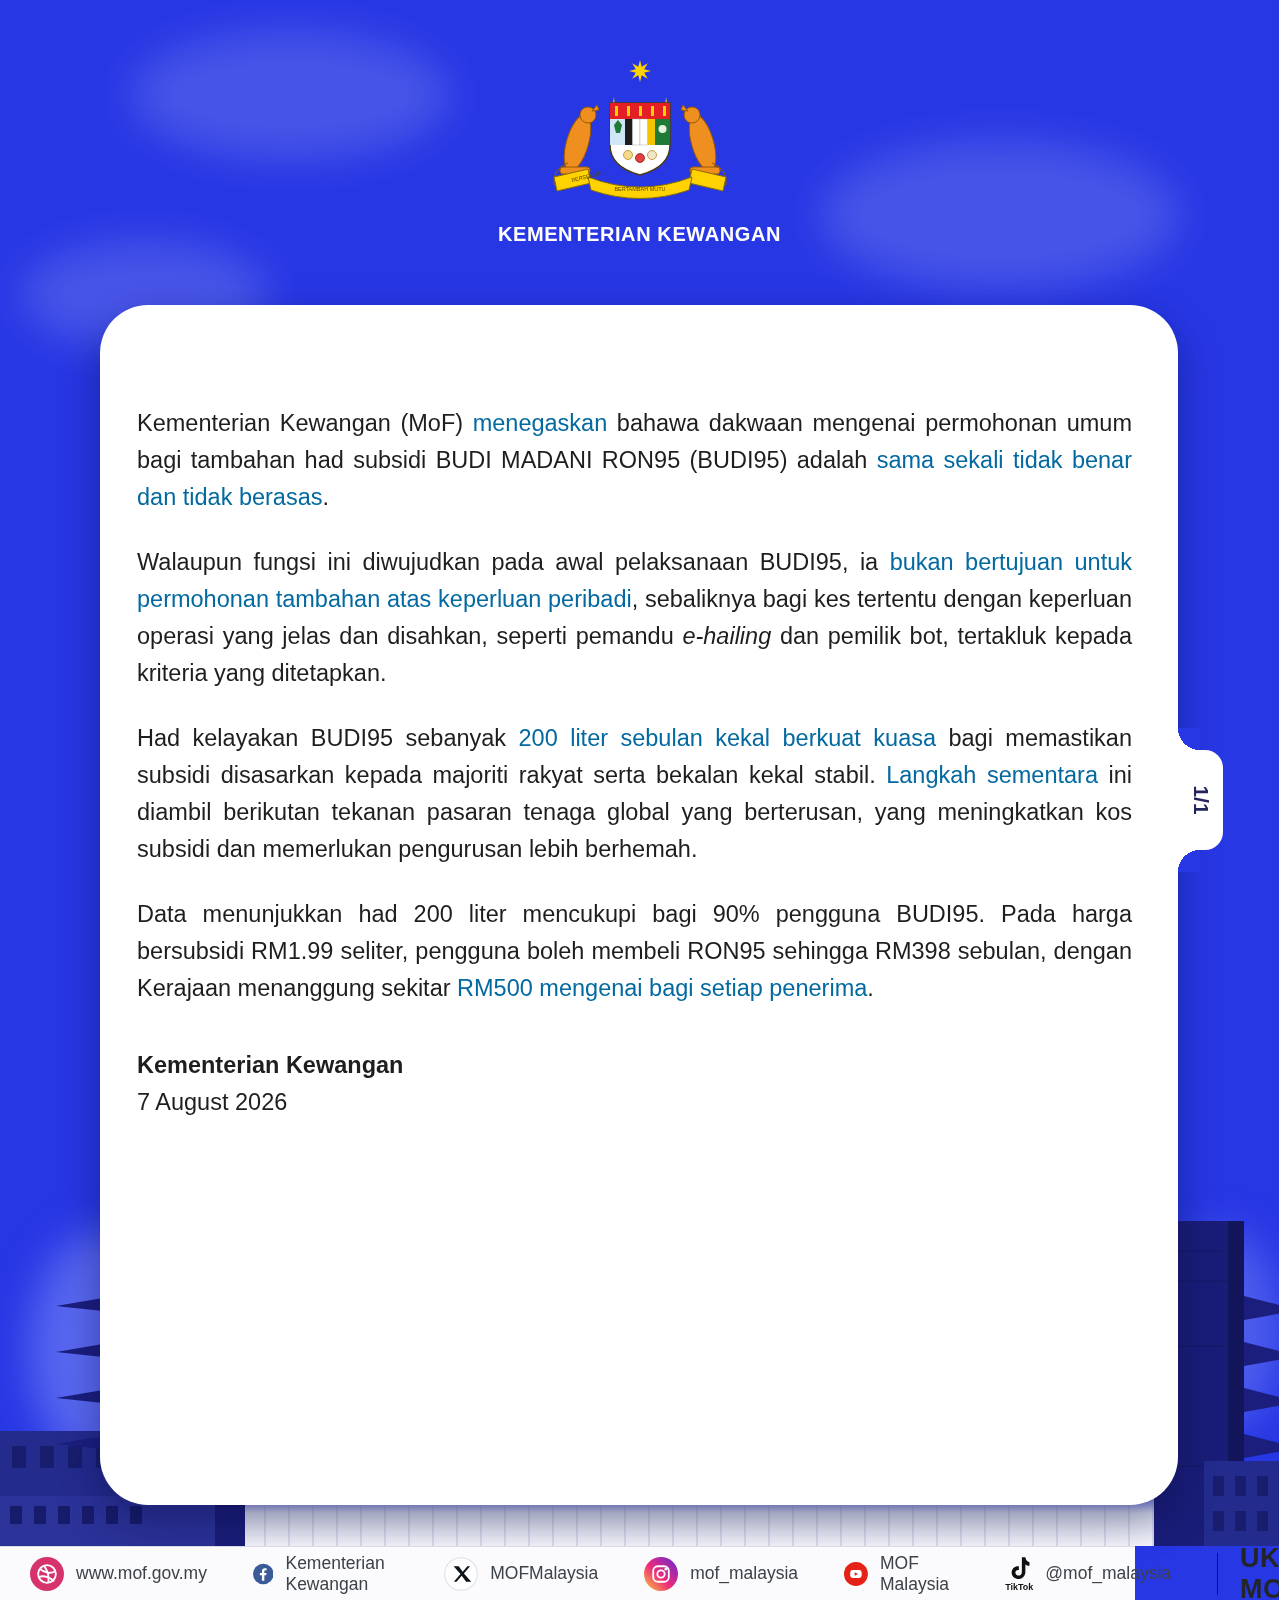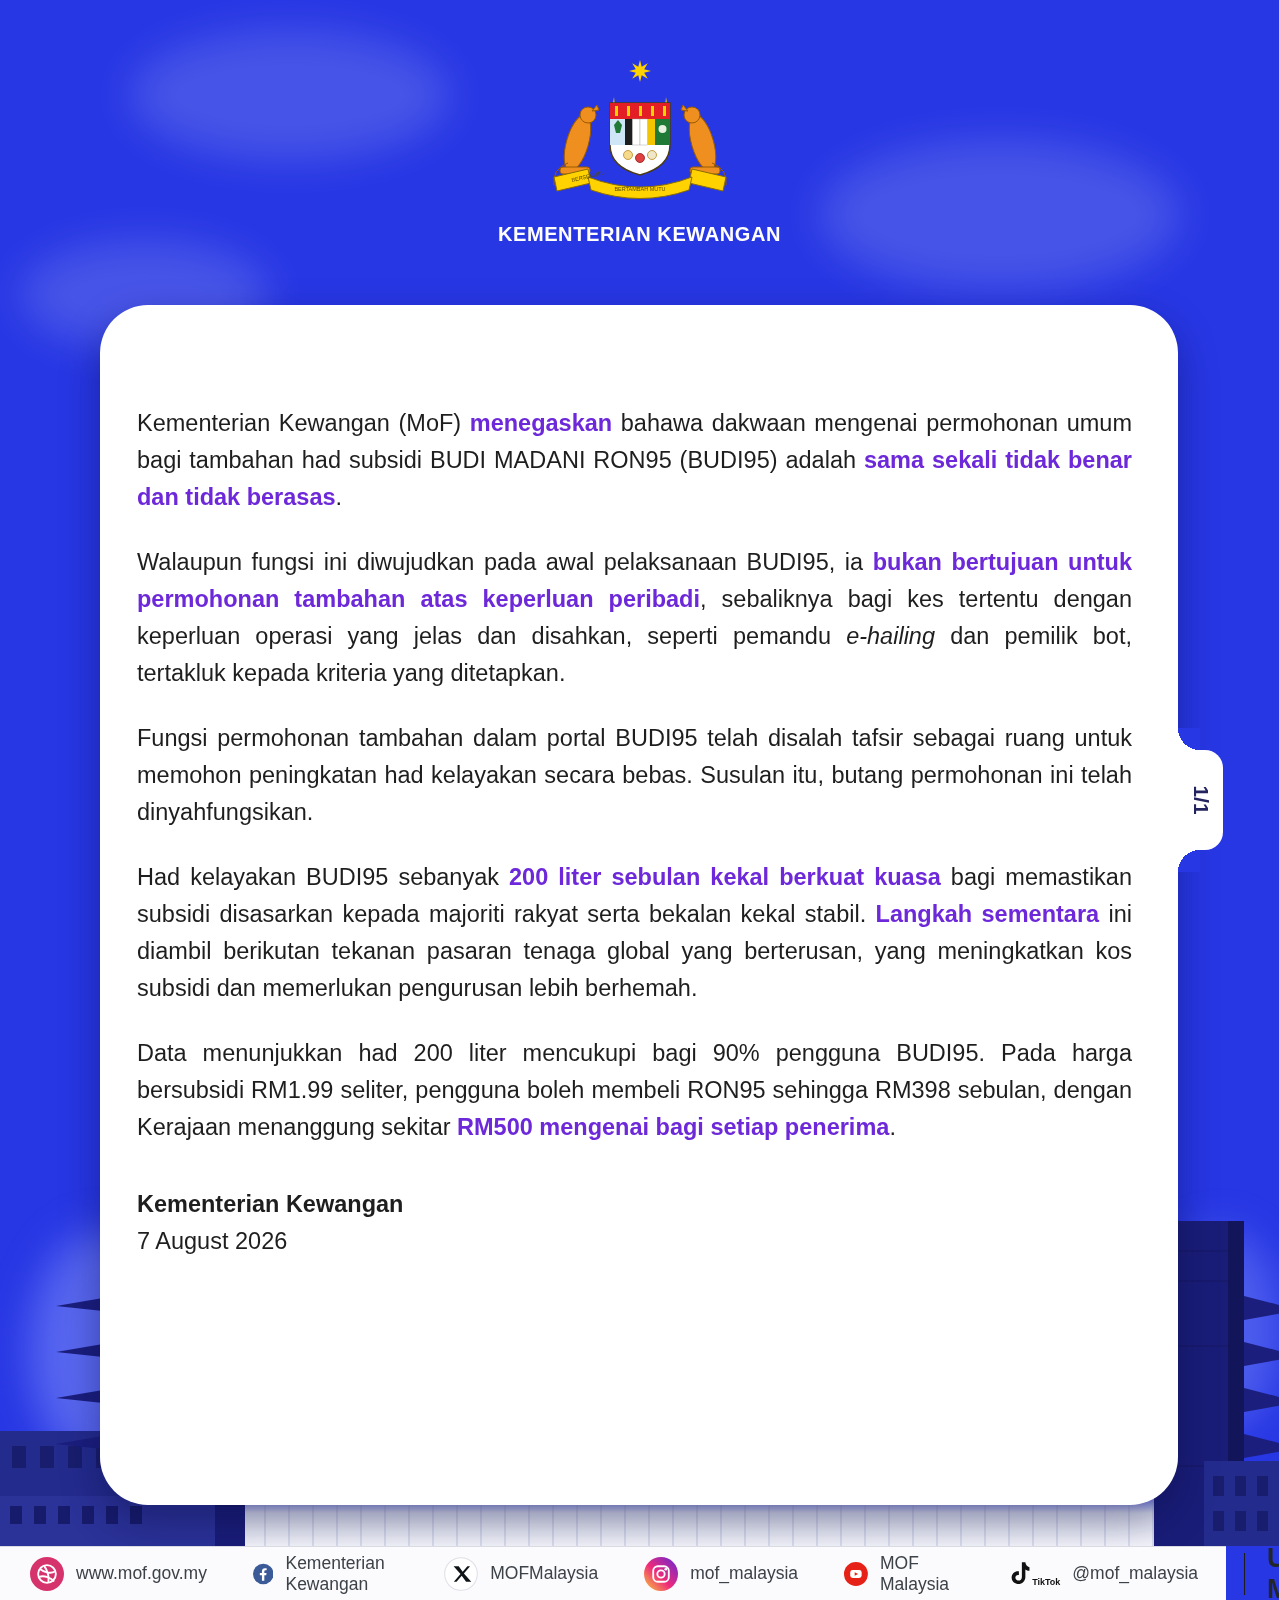--- a/index.html
+++ b/index.html
@@ -37,46 +37,46 @@
   .card{
     position:absolute;left:100px;top:305px;width:1078px;height:1200px;
     background:#ffffff;border-radius:48px;
     box-shadow:0 16px 38px rgba(8,10,60,.40);
   }
   .card-inner{padding:100px 46px 0 37px;}
   .para{
     margin:0 0 28px 0;
     font-size:23.5px;line-height:37px;color:#1e1e1e;text-align:justify;
   }
-  .para strong{font-weight:bold;color:#6d28d9;}
+  .para strong{font-weight:normal;color:#0369a1;}
   .para em{font-style:italic;}
   .signature{margin-top:40px;font-size:23.5px;line-height:37px;color:#1e1e1e;}
   .signature .sig-name{font-weight:bold;}
   
   .page-tab{
     position:absolute;left:1178px;top:750px;width:45px;height:100px;
     background:#ffffff;border-radius:0 18px 18px 0;
   }
   .tab-fillet{position:absolute;left:1178px;width:22px;height:22px;}
   .tab-fillet.top{top:728px;background:radial-gradient(circle 22px at 22px 0,#2737e4 0 22px,#ffffff 22px);}
   .tab-fillet.bottom{top:850px;background:radial-gradient(circle 22px at 22px 22px,#2737e4 0 22px,#ffffff 22px);}
   .page-tab span{
     position:absolute;left:50%;top:50%;transform:translate(-50%,-50%) rotate(90deg);
     font-size:21px;font-weight:bold;color:#23235f;white-space:nowrap;
   }
   
   .footer{
-    position:absolute;left:0;bottom:0;width:1226px;height:54px;
+    position:absolute;left:0;bottom:0;width:1135px;height:54px;
     background:#fbfbfd;border-top:1px solid #d9dae3;
     display:flex;align-items:center;padding:0 30px;box-sizing:border-box;gap:46px;
   }
   .flink{display:flex;align-items:center;gap:12px;cursor:pointer;}
   .ficon{display:inline-flex;width:34px;height:34px;}
   .ficon svg{width:100%;height:100%;}
-  .ficol{display:inline-flex;flex-direction:row;align-items:flex-end;line-height:1;}
+  .ficol{display:inline-flex;flex-direction:column;align-items:flex-start;line-height:1;}
   .ficol .ficon{width:27px;height:27px;}
   .fcap{font-size:9px;font-weight:bold;color:#111;margin-top:1px;}
   .flabel{font-size:17.5px;color:#3d4248;font-weight:500;}
   .brand-block{margin-left:auto;display:flex;align-items:center;}
   .brand-divider{width:2px;height:42px;background:#1d1d1d;margin-right:22px;}
   .brand-text{font-size:27px;font-weight:800;color:#232629;letter-spacing:.5px;}
 </style>
 </head>
 <body>
 
@@ -213,21 +213,20 @@
     <text x="32" y="127" font-size="5.5" fill="#5a4a00" transform="rotate(-13 32 127)">BERSEKUTU</text>
     <text x="100" y="136" font-size="5.5" fill="#5a4a00" text-anchor="middle">BERTAMBAH MUTU</text>
   </svg>
   <div class="ministry-name">KEMENTERIAN KEWANGAN</div>
 </div>
 
 <div class="card">
   <div class="card-inner">
       <p class="para"><span>Kementerian Kewangan (MoF) </span><strong>menegaskan</strong><span> bahawa dakwaan mengenai permohonan umum bagi tambahan had subsidi BUDI MADANI RON95 (BUDI95) adalah </span><strong>sama sekali tidak benar dan tidak berasas</strong><span>.</span></p>
       <p class="para"><span>Walaupun fungsi ini diwujudkan pada awal pelaksanaan BUDI95, ia </span><strong>bukan bertujuan untuk permohonan tambahan atas keperluan peribadi</strong><span>, sebaliknya bagi kes tertentu dengan keperluan operasi yang jelas dan disahkan, seperti pemandu </span><em>e-hailing</em><span> dan pemilik bot, tertakluk kepada kriteria yang ditetapkan.</span></p>
-      <p class="para"><span>Fungsi permohonan tambahan dalam portal BUDI95 telah disalah tafsir sebagai ruang untuk memohon peningkatan had kelayakan secara bebas. Susulan itu, butang permohonan ini telah dinyahfungsikan.</span></p>
       <p class="para"><span>Had kelayakan BUDI95 sebanyak </span><strong>200 liter sebulan kekal berkuat kuasa</strong><span> bagi memastikan subsidi disasarkan kepada majoriti rakyat serta bekalan kekal stabil. </span><strong>Langkah sementara</strong><span> ini diambil berikutan tekanan pasaran tenaga global yang berterusan, yang meningkatkan kos subsidi dan memerlukan pengurusan lebih berhemah.</span></p>
       <p class="para"><span>Data menunjukkan had 200 liter mencukupi bagi 90% pengguna BUDI95. Pada harga bersubsidi RM1.99 seliter, pengguna boleh membeli RON95 sehingga RM398 sebulan, dengan Kerajaan menanggung sekitar </span><strong>RM500 mengenai bagi setiap penerima</strong><span>.</span></p>
     </div>
   <div class="signature" style="padding:0 46px 0 37px;">
     <div class="sig-name">Kementerian Kewangan</div>
     <div>7 August 2026</div>
   </div>
 </div>
 
 <div class="tab-fillet top"></div>

